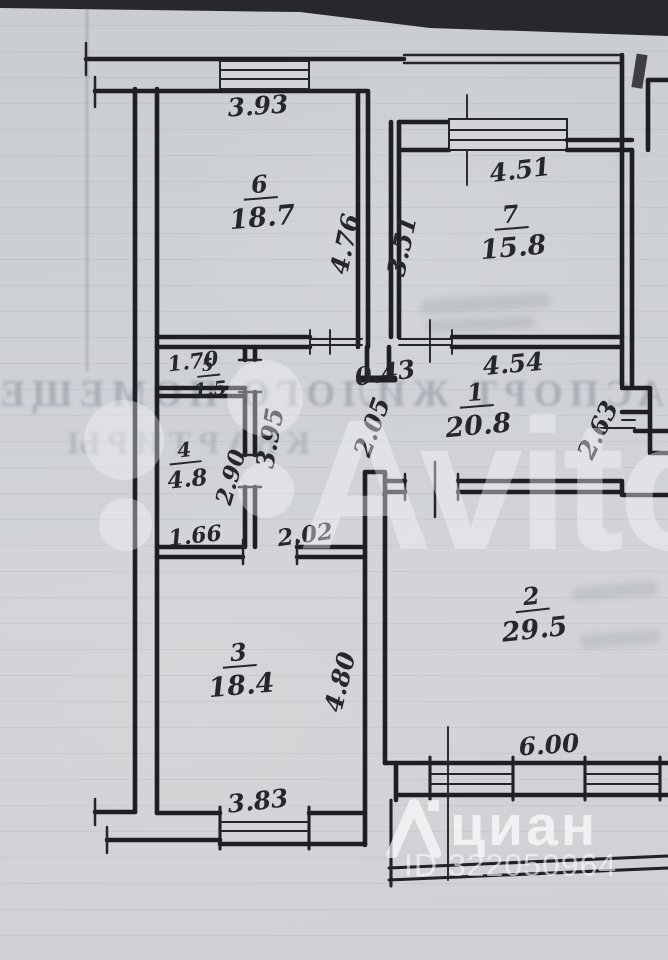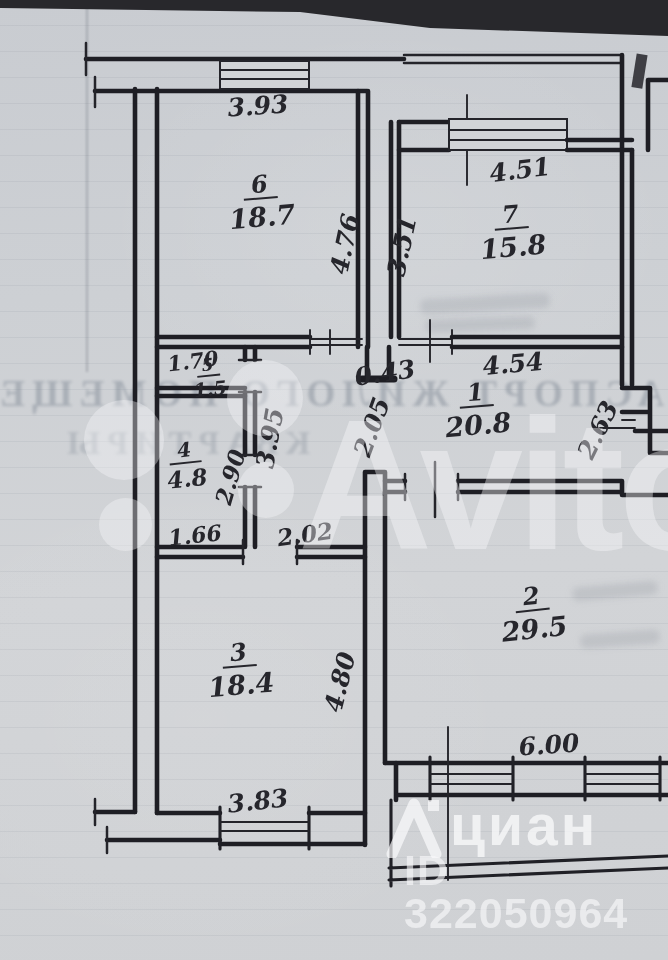--- a/index.html
+++ b/index.html
@@ -41,21 +41,21 @@
   .room-small .area{font-size:19px;}
   .room-mid .num{font-size:20px;}
   .room-mid .area{font-size:23px;}
   
   .avito-dot{position:absolute;border-radius:50%;background:rgba(250,250,252,0.36);}
   .avito-text{position:absolute;left:298px;top:392px;font-family:"Liberation Sans",sans-serif;
     font-weight:bold;font-size:186px;line-height:1;color:rgba(250,250,252,0.40);letter-spacing:-6px;}
   .cian{position:absolute;left:450px;top:797px;font-family:Liberation Sans, sans-serif;
     font-weight:bold;font-size:57px;color:rgba(252,252,254,0.72);letter-spacing:3px;line-height:1;}
   .cian-id{position:absolute;left:404px;top:849px;font-family:"Liberation Sans",sans-serif;
-    font-weight:bold;font-size:43px;color:rgba(252,252,254,0.60);letter-spacing:1px;line-height:1;}
+    font-weight:normal;font-size:32px;color:rgba(252,252,254,0.60);letter-spacing:1px;line-height:1;}
   .cian-logo{position:absolute;left:386px;top:796px;}
   
   .topedge{position:absolute;left:0;top:0;}
 </style>
 </head>
 <body>
 
 <div class="shot">
   <div class="rules"></div>
   <div class="fold"></div>

